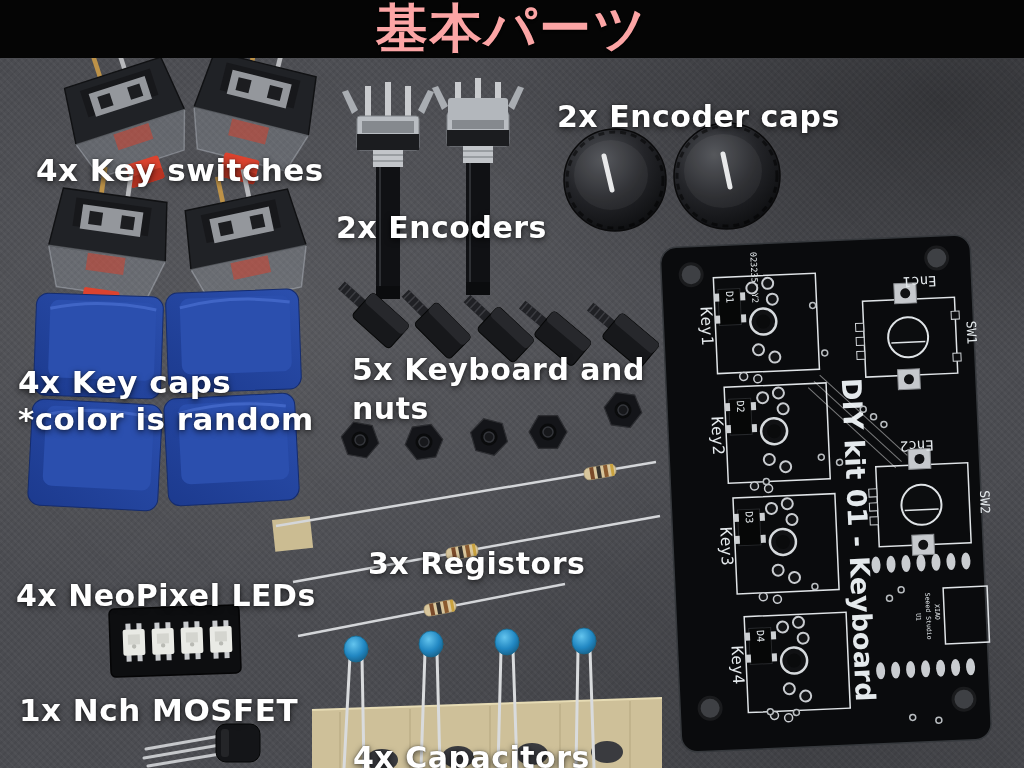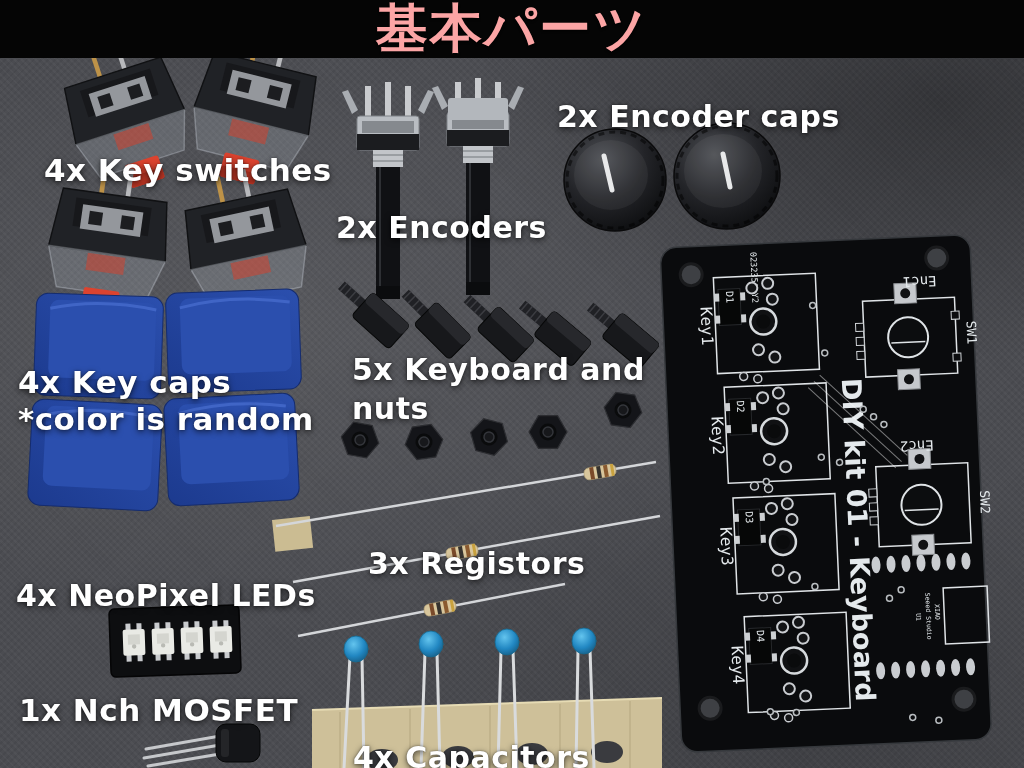--- a/index.html
+++ b/index.html
@@ -369,21 +369,21 @@
           <ellipse cx="507" cy="584" rx="12" ry="13" fill="url(#capG)" stroke="#17698f" stroke-width=".8"></ellipse>
         </g>
         <g>
           <line x1="578" y1="591" x2="576" y2="710" stroke="#d9dbdd" stroke-width="3"></line>
           <line x1="590" y1="591" x2="594" y2="710" stroke="#d9dbdd" stroke-width="3"></line>
           <ellipse cx="584" cy="583" rx="12" ry="13" fill="url(#capG)" stroke="#17698f" stroke-width=".8"></ellipse>
         </g>
       </g>
     </svg>
 
-    <div class="lbl" style="left:44px;top:94px;font-size:31px;">4x Key switches</div>
+    <div class="lbl" style="left:36px;top:94px;font-size:31px;">4x Key switches</div>
     <div class="lbl" style="left:336px;top:136px;font-size:30px;margin-top:16px;">2x Encoders</div>
     <div class="lbl" style="left:557px;top:41px;font-size:30px;">2x Encoder caps</div>
     <div class="lbl center" style="left:18px;top:306px;width:300px;font-size:31px;line-height:37px;">
       <div>4x Key caps</div>
       <div>*color is random</div>
     </div>
     <div class="lbl center" style="left:352px;top:292px;width:330px;font-size:30px;line-height:39px;">
       <div>5x Keyboard and</div>
       <div>nuts</div>
     </div>

